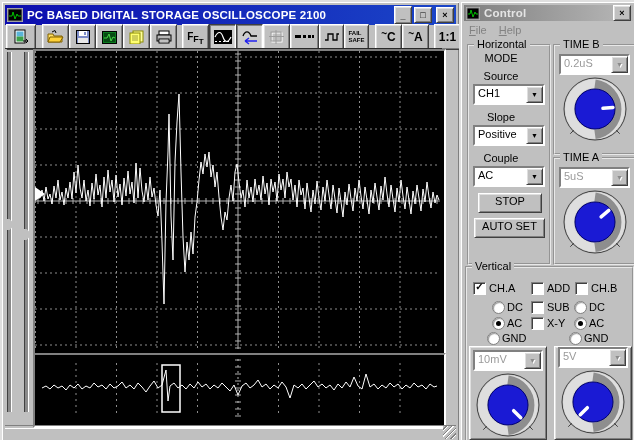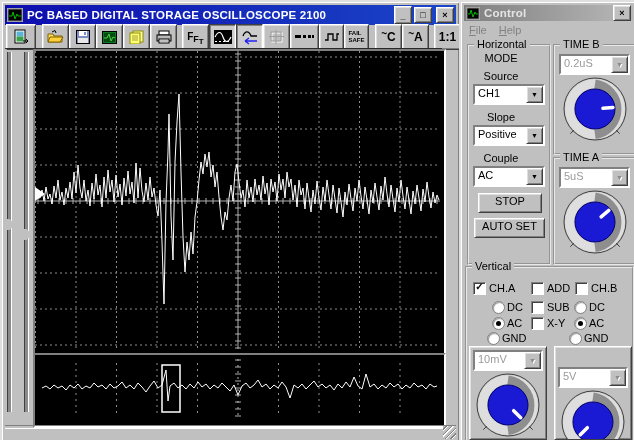--- a/index.html
+++ b/index.html
@@ -490,21 +490,21 @@
             <circle cx="33" cy="33" r="25.5" fill="none" stroke="#dedede" stroke-width="9"></circle>
             <path d="M33 8 A25.5 25.5 0 0 1 33 58.5" fill="none" stroke="#8e8e8e" stroke-width="9"></path>
             <circle cx="33" cy="33" r="20" fill="#1a1ad4" stroke="#000070" stroke-width="1"></circle>
             <line x1="38.65685424949238" y1="38.65685424949238" x2="45.72792206135786" y2="45.72792206135786" stroke="#fff" stroke-width="3.5" stroke-linecap="round"></line>
             <line x1="11.78679656440357" y1="54.21320343559643" x2="8.251262658470832" y2="57.748737341529164" stroke="#404040" stroke-width="1"></line>
             <line x1="54.21320343559642" y1="54.21320343559643" x2="57.74873734152916" y2="57.748737341529164" stroke="#404040" stroke-width="1"></line>
           </svg>
         </div>
     </div>
     <div class="subpanel" style="left:87px;top:78px;width:76px;height:92px;">
-      <div class="combo dis" style="margin:20px 3px 0 3px;">
+      <div class="combo dis" style="margin:0 3px 0 3px;">
         <span class="ctext">5V</span>
         <span class="carrow">▼</span>
       </div>
       <div class="knobbox">
           <svg width="66" height="66" viewBox="0 0 66 66">
             <circle cx="33" cy="33" r="31" fill="none" stroke="#404040" stroke-width="1"></circle>
             <circle cx="33" cy="33" r="25.5" fill="none" stroke="#dedede" stroke-width="9"></circle>
             <path d="M33 8 A25.5 25.5 0 0 1 33 58.5" fill="none" stroke="#8e8e8e" stroke-width="9"></path>
             <circle cx="33" cy="33" r="20" fill="#1a1ad4" stroke="#000070" stroke-width="1"></circle>
             <line x1="27.343145750507617" y1="38.65685424949238" x2="20.27207793864214" y2="45.72792206135786" stroke="#fff" stroke-width="3.5" stroke-linecap="round"></line>

